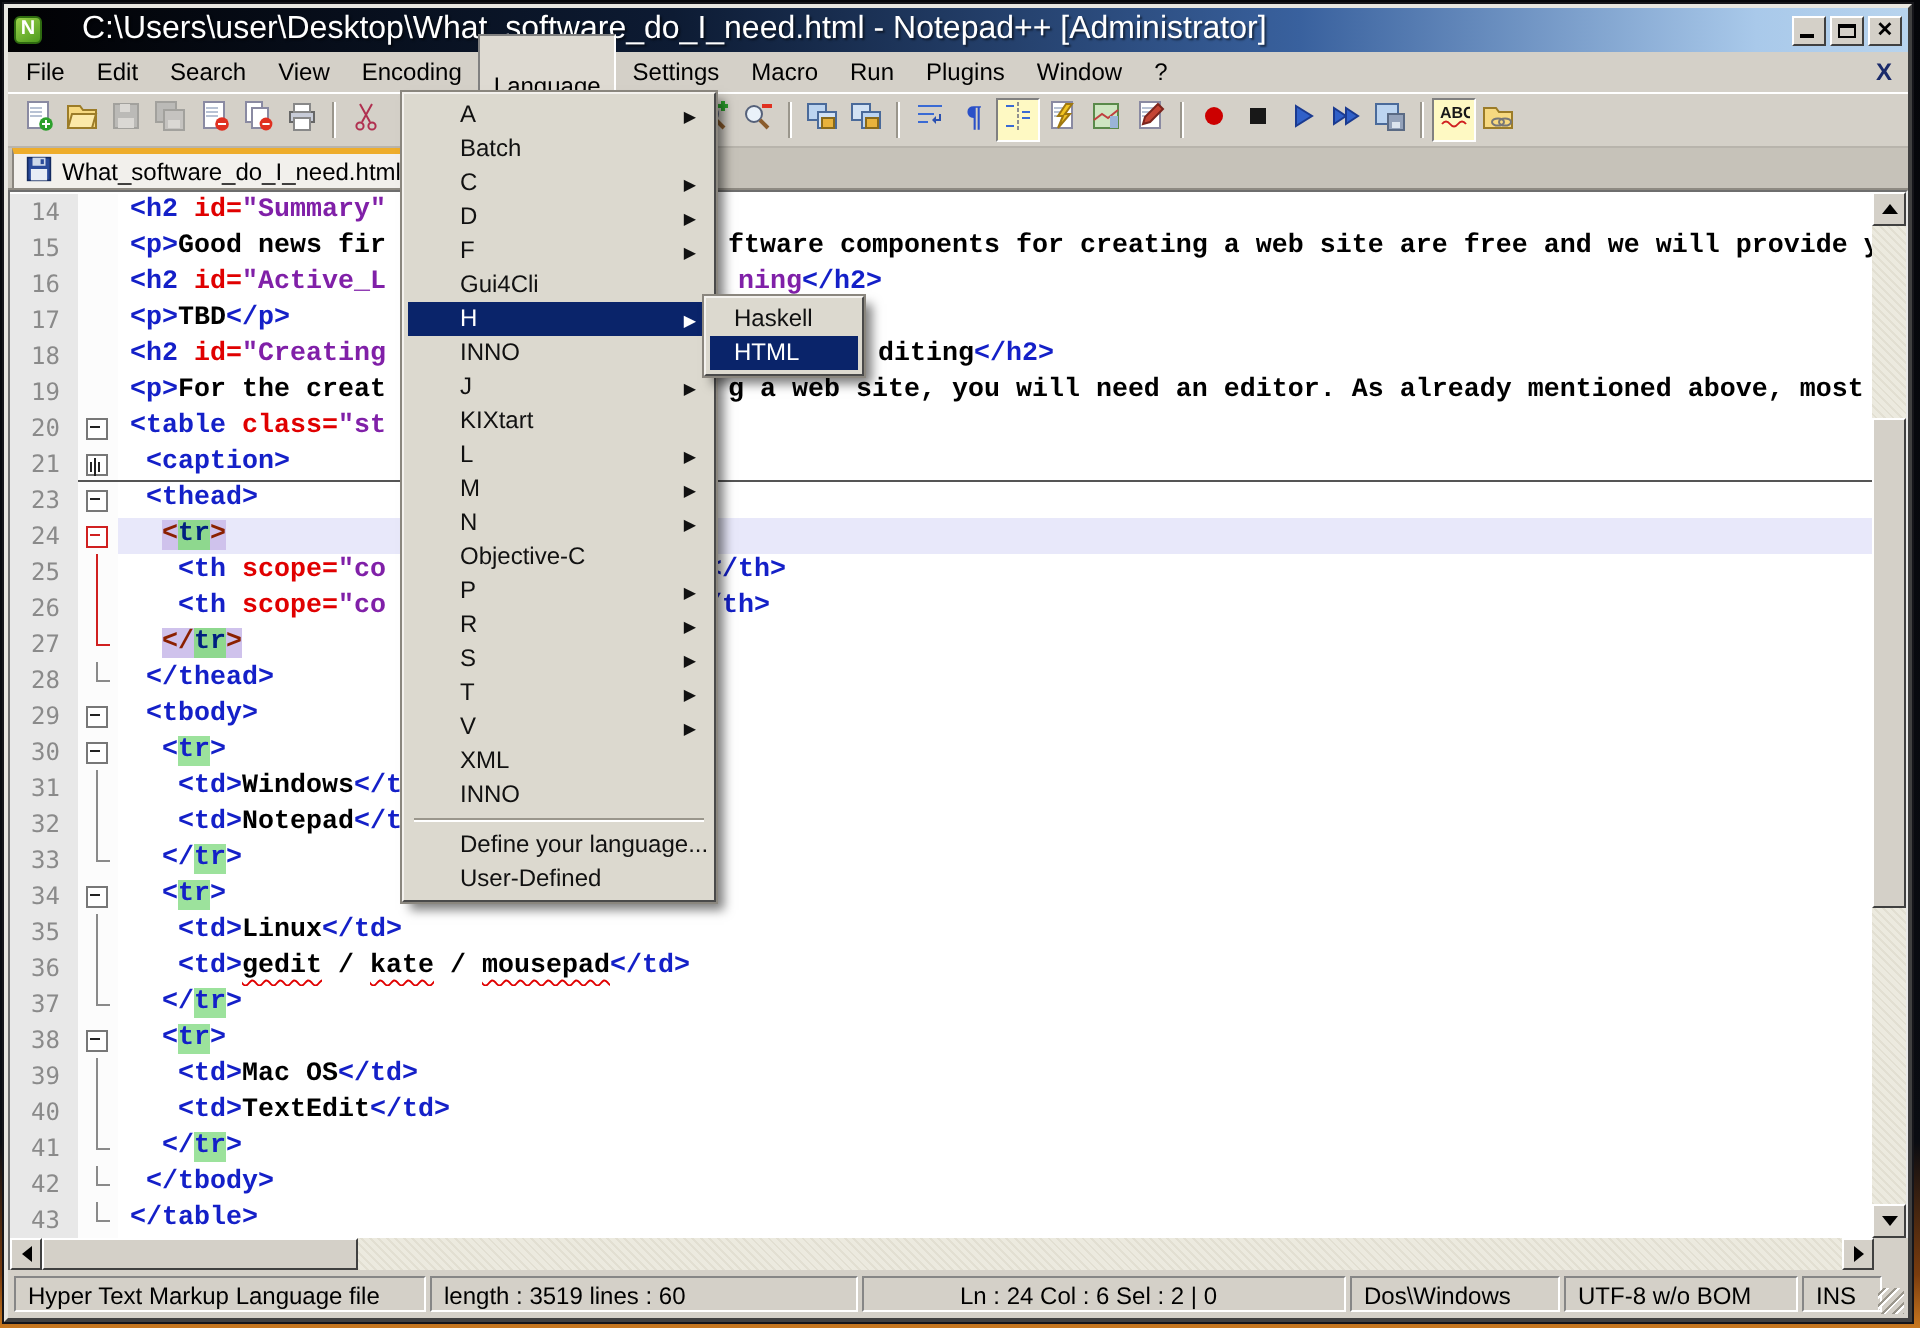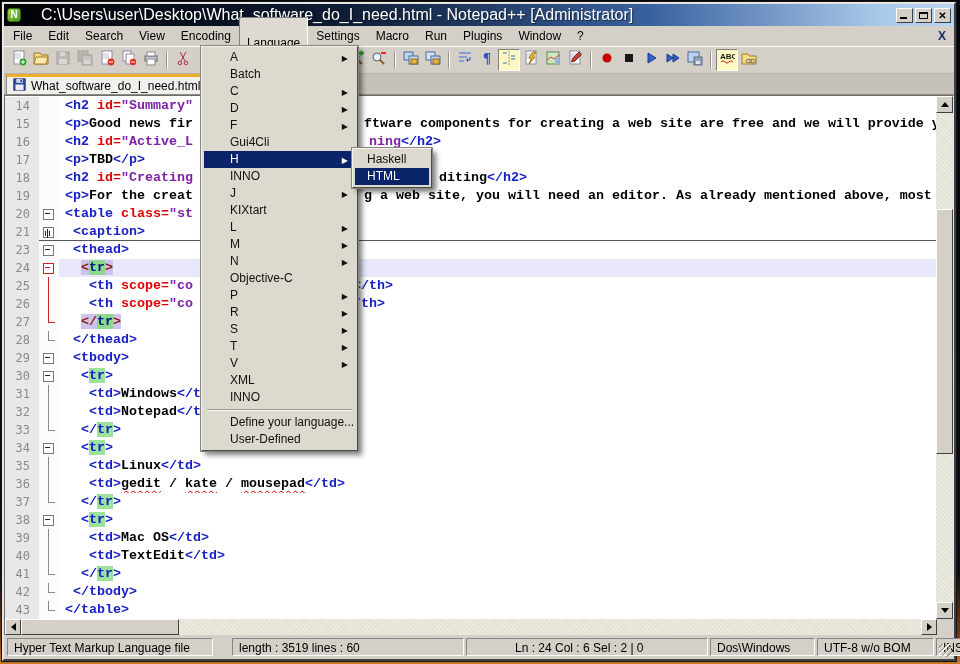--- a/index.html
+++ b/index.html
@@ -121,22 +121,22 @@
   .hthumb { position:absolute; left:16px; top:0; width:158px; height:16px; background:#d4d0c8;
     border:1px solid; border-color:#fff #404040 #404040 #fff; }
   .corner { width:17px; background:#d4d0c8; flex:0 0 auto; }
 
   
   .statusbar { height:24px; display:flex; gap:2px; align-items:center; padding:2px 16px 2px 3px;
     background:#d4d0c8; position:relative; font-size:12px; color:#000; }
   .scell { height:18px; line-height:16px; padding:1px 6px; background:#d4d0c8;
     border:1px solid; border-color:#868686 #ffffff #ffffff #868686;
     white-space:nowrap; overflow:hidden; flex:0 0 auto; }
-  .sc0 { width:206px; } .sc1 { width:232px;margin-left:17px; } .sc2 { width:242px;padding-left:48px; }
-  .sc3 { width:105px; } .sc4 { width:117px; } .sc5 { width:56px; }
+  .sc0 { width:206px; } .sc1 { width:214px; } .sc2 { width:242px;padding-left:48px; }
+  .sc3 { width:105px; } .sc4 { width:117px; } .sc5 { width:40px; }
   .grip { position:absolute; right:2px; bottom:2px; width:13px; height:13px;
     background:repeating-linear-gradient(135deg,transparent 0 2px,#9a968c 2px 3px,#fff 3px 4px); }
 
   
   .dropdown { position:absolute; z-index:50; background:#dcd9cf; padding:2px;
     border:1px solid; border-color:#f4f2ee #4a4a4a #4a4a4a #f4f2ee;
     box-shadow:0 0 0 1px #8a867e, 4px 4px 5px rgba(0,0,0,.5); }
   .lang-menu { left:197px; top:42px; width:157px; }
   .sub-menu { left:348px; top:144px; width:80px; }
   .mi { height:17px; line-height:17px; padding-left:26px; position:relative; font-size:12px; color:#111; }

